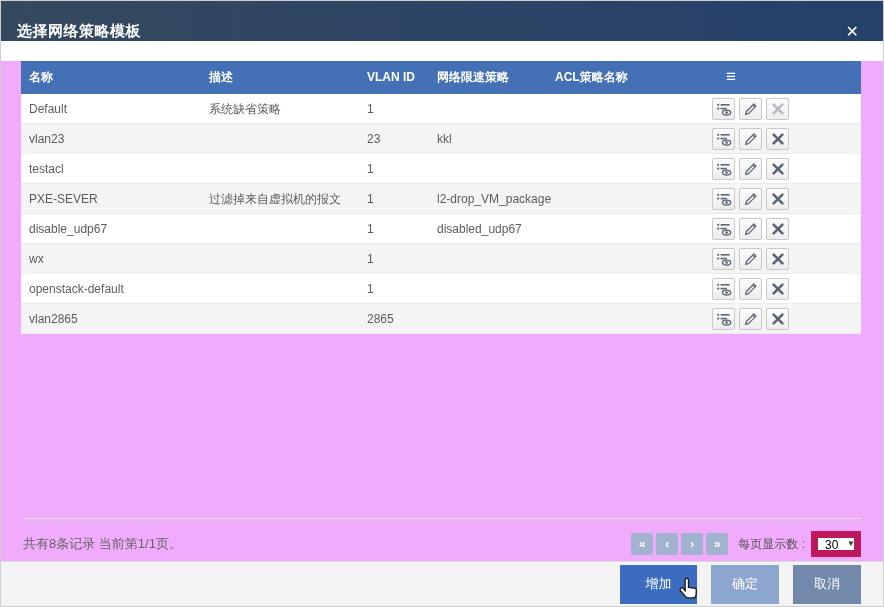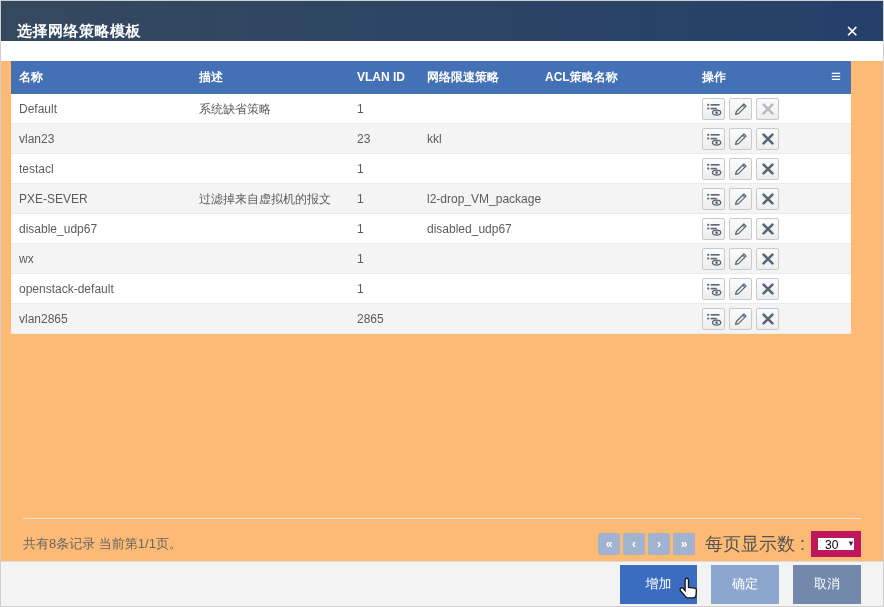--- a/index.html
+++ b/index.html
@@ -10,21 +10,21 @@
             border:1px solid #cfcfcf; overflow:hidden; }
 
   
   .titlebar { height:40px; background:linear-gradient(to right,#35495e,#24406b);
               display:flex; align-items:flex-end; padding:0 16px; }
   .titlebar .title { color:#fff; font-size:15px; font-weight:bold; letter-spacing:.5px; }
   .titlebar .close { margin-left:auto; color:#fff; font-size:16px; font-weight:bold;
                      cursor:pointer; padding:0 8px; }
 
   
-  .content { position:relative; height:522px; padding:0 10px; background:#fdba74; }
+  .content { position:relative; height:522px; padding:0 20px; background:#f0abfc; }
 
   .table { margin-top:20px; width:840px; font-size:12px; color:#5c5c5c; }
   .thead { display:flex; height:33px; line-height:33px; background:#4470b5;
            color:#fff; font-weight:bold; }
   .col { padding-left:8px; overflow:hidden; white-space:nowrap; }
   .c-name{width:180px;} .c-desc{width:158px;} .c-vlan{width:70px;}
   .c-acl{width:157px;}  .c-rate{width:118px;} .c-ops{width:115px;}
   .c-menu{width:42px; padding-left:0; text-align:right; padding-right:10px;}
   .thead .c-menu { font-size:17px; line-height:31px; cursor:pointer; }
 
@@ -43,21 +43,21 @@
 
   
   .footer-block { position:absolute; top:457px; left:22px; right:22px;
                   border-top:1px solid #e3e3e3; padding-top:12px;
                   display:flex; align-items:center; }
   .summary { font-size:13px; color:#666; flex:1; }
   .pager { display:flex; gap:3px; margin-right:10px; }
   .pg-btn { width:22px; height:22px; background:#a1b3ce; color:#fff;
             font-size:12px; font-weight:bold; text-align:center; line-height:22px;
             border-radius:2px; cursor:pointer; user-select:none; }
-  .psize-label { font-size:18px; color:#555; margin-right:6px; }
+  .psize-label { font-size:12px; color:#555; margin-right:6px; }
   .select-wrap { position:relative; display:inline-block; }
   .select-wrap select { width:50px; height:26px; border:7px solid #be185d;
             background:#fff; font-size:12px; padding-left:7px;
             -webkit-appearance:none; appearance:none; border-radius:0; }
   .select-wrap .arrow { position:absolute; right:6px; top:8px; font-size:8px;
             color:#333; pointer-events:none; }
 
   
   .bottombar { position:absolute; left:0; right:0; bottom:0; height:45px;
                background:#f3f3f4; border-top:1px solid #dcdcdc;
@@ -84,21 +84,20 @@
 
   <div class="content">
 
     <div class="table">
       <div class="thead">
         <div class="col c-name">名称</div>
         <div class="col c-desc">描述</div>
         <div class="col c-vlan">VLAN ID</div>
         <div class="col c-rate">网络限速策略</div>
         <div class="col c-acl">ACL策略名称</div>
-        <div class="col c-ops">操作</div>
         <div class="col c-menu">≡</div>
       </div>
       <div id="table-rows">
   <div class="trow">
     <div class="col c-name">Default</div>
     <div class="col c-desc">系统缺省策略</div>
     <div class="col c-vlan">1</div>
     <div class="col c-acl"></div>
     <div class="col c-rate"></div>
     <div class="col c-ops">

